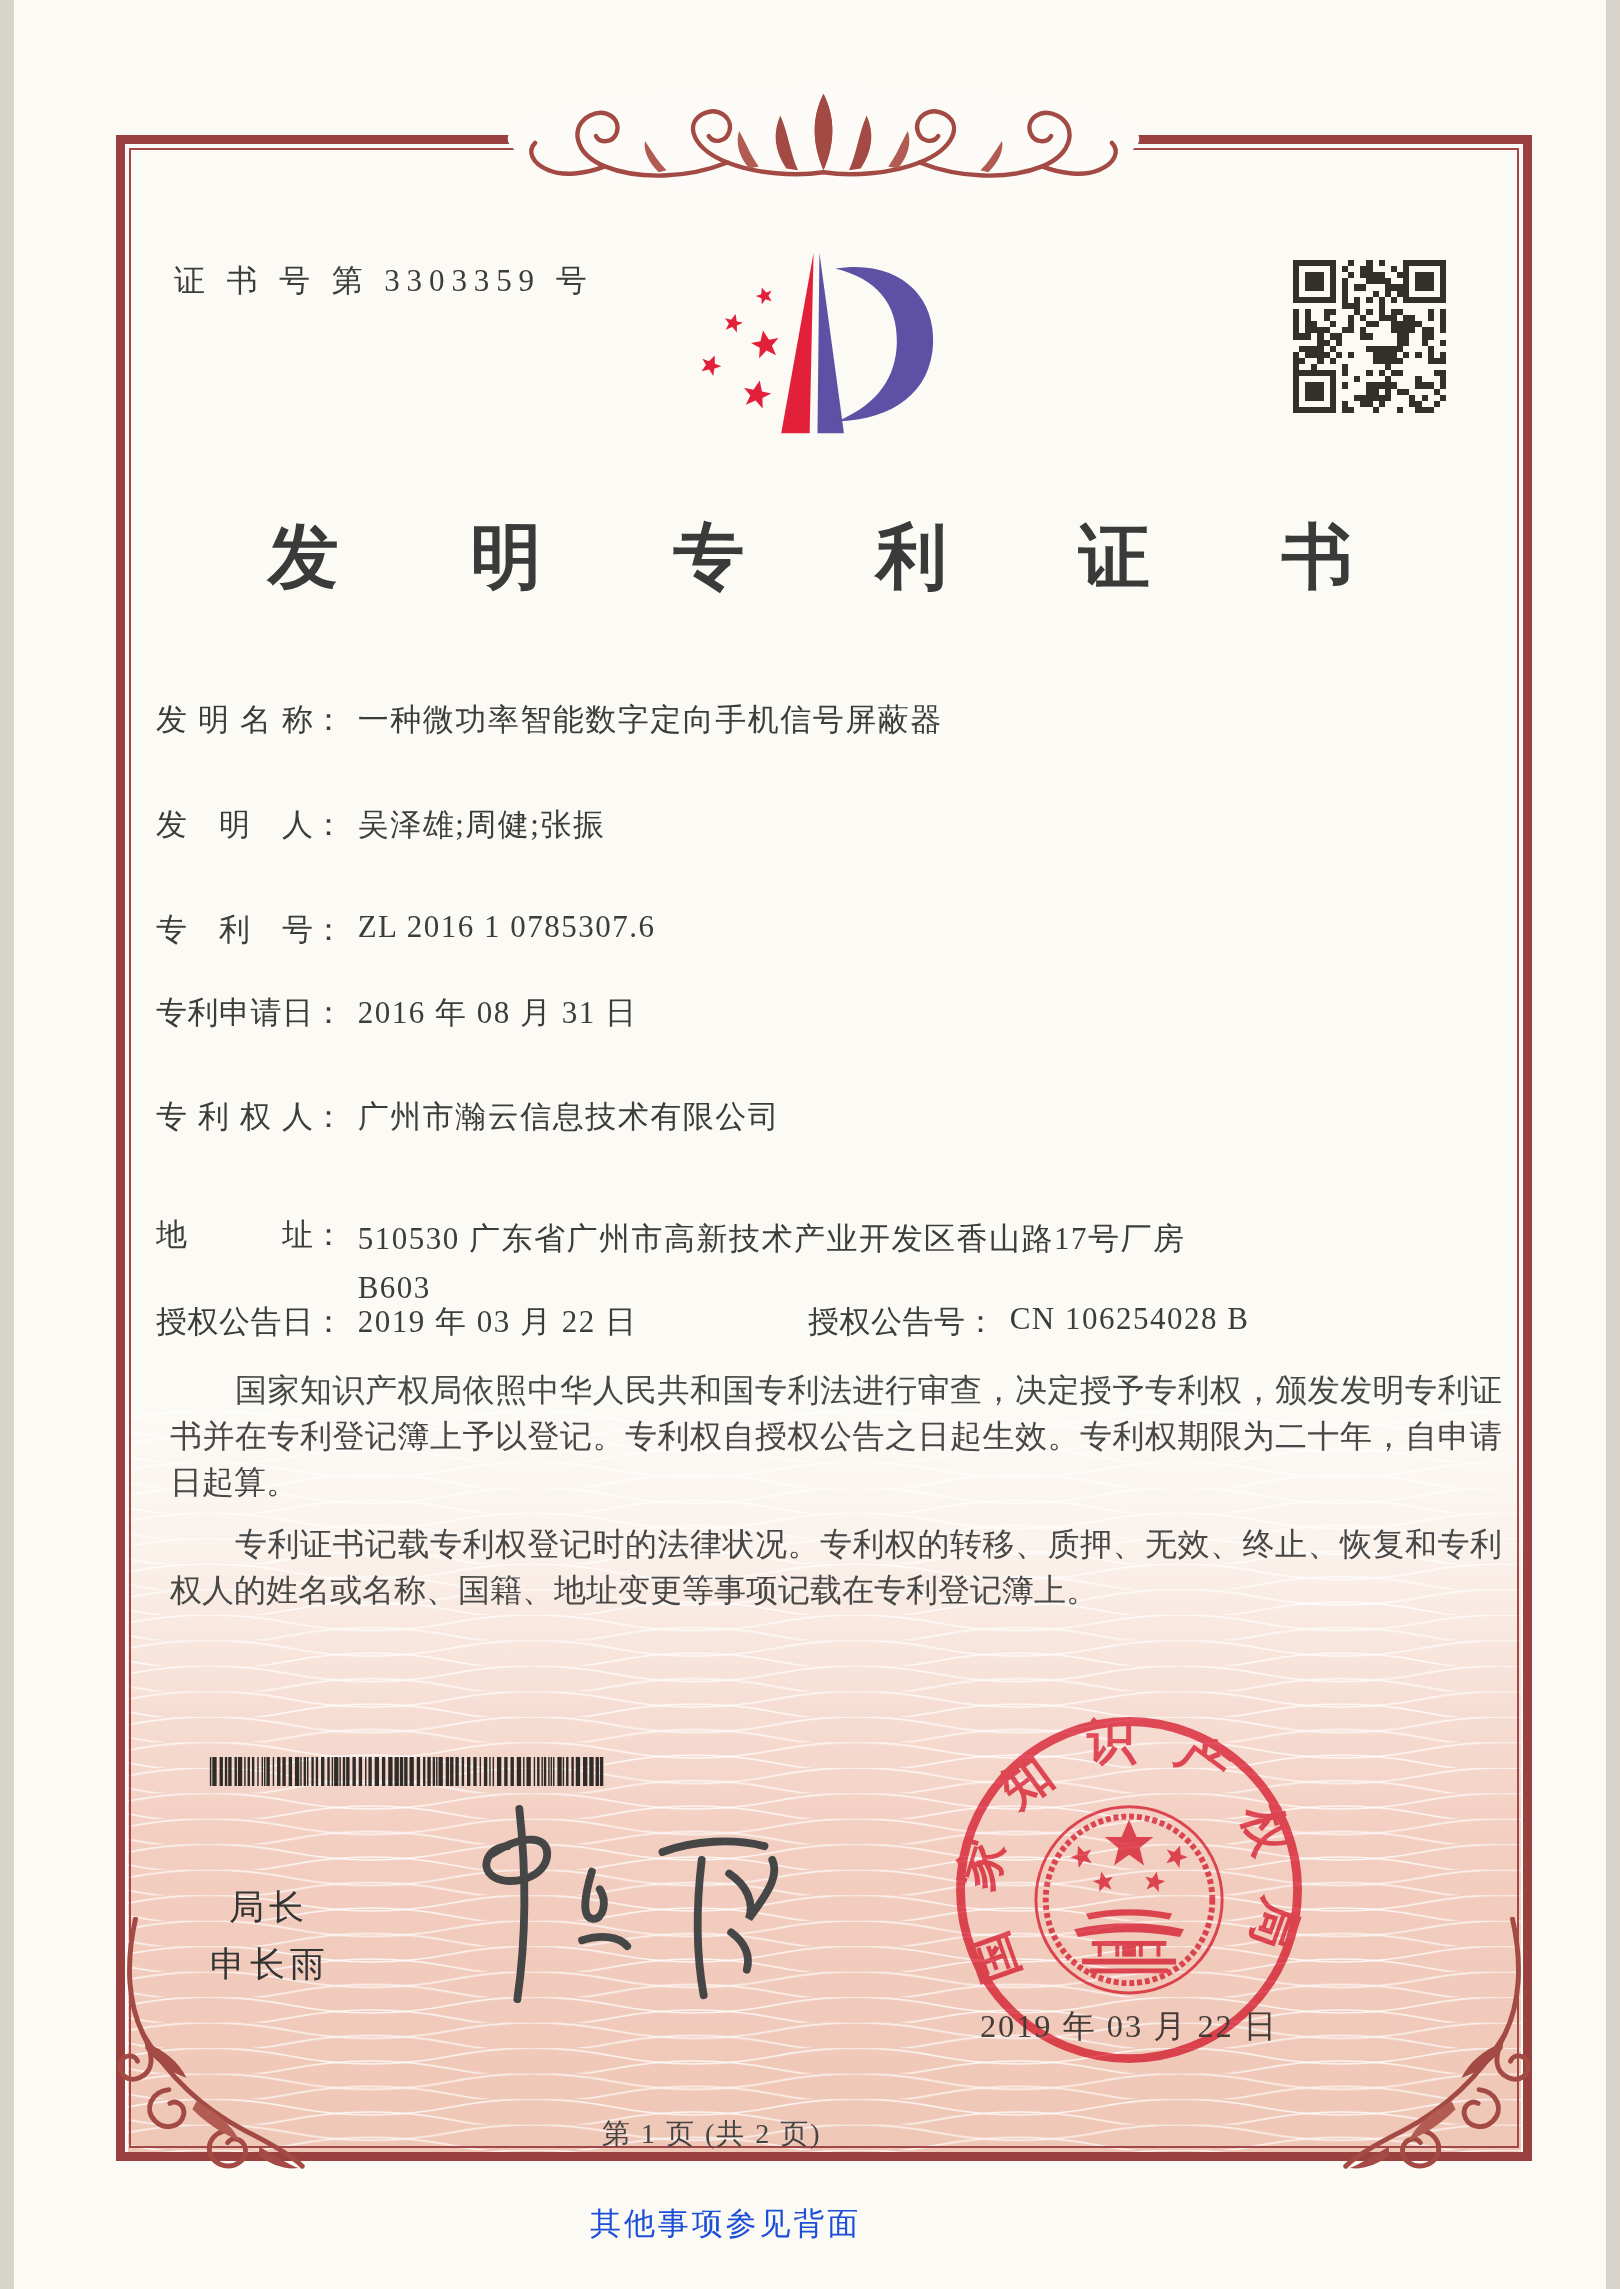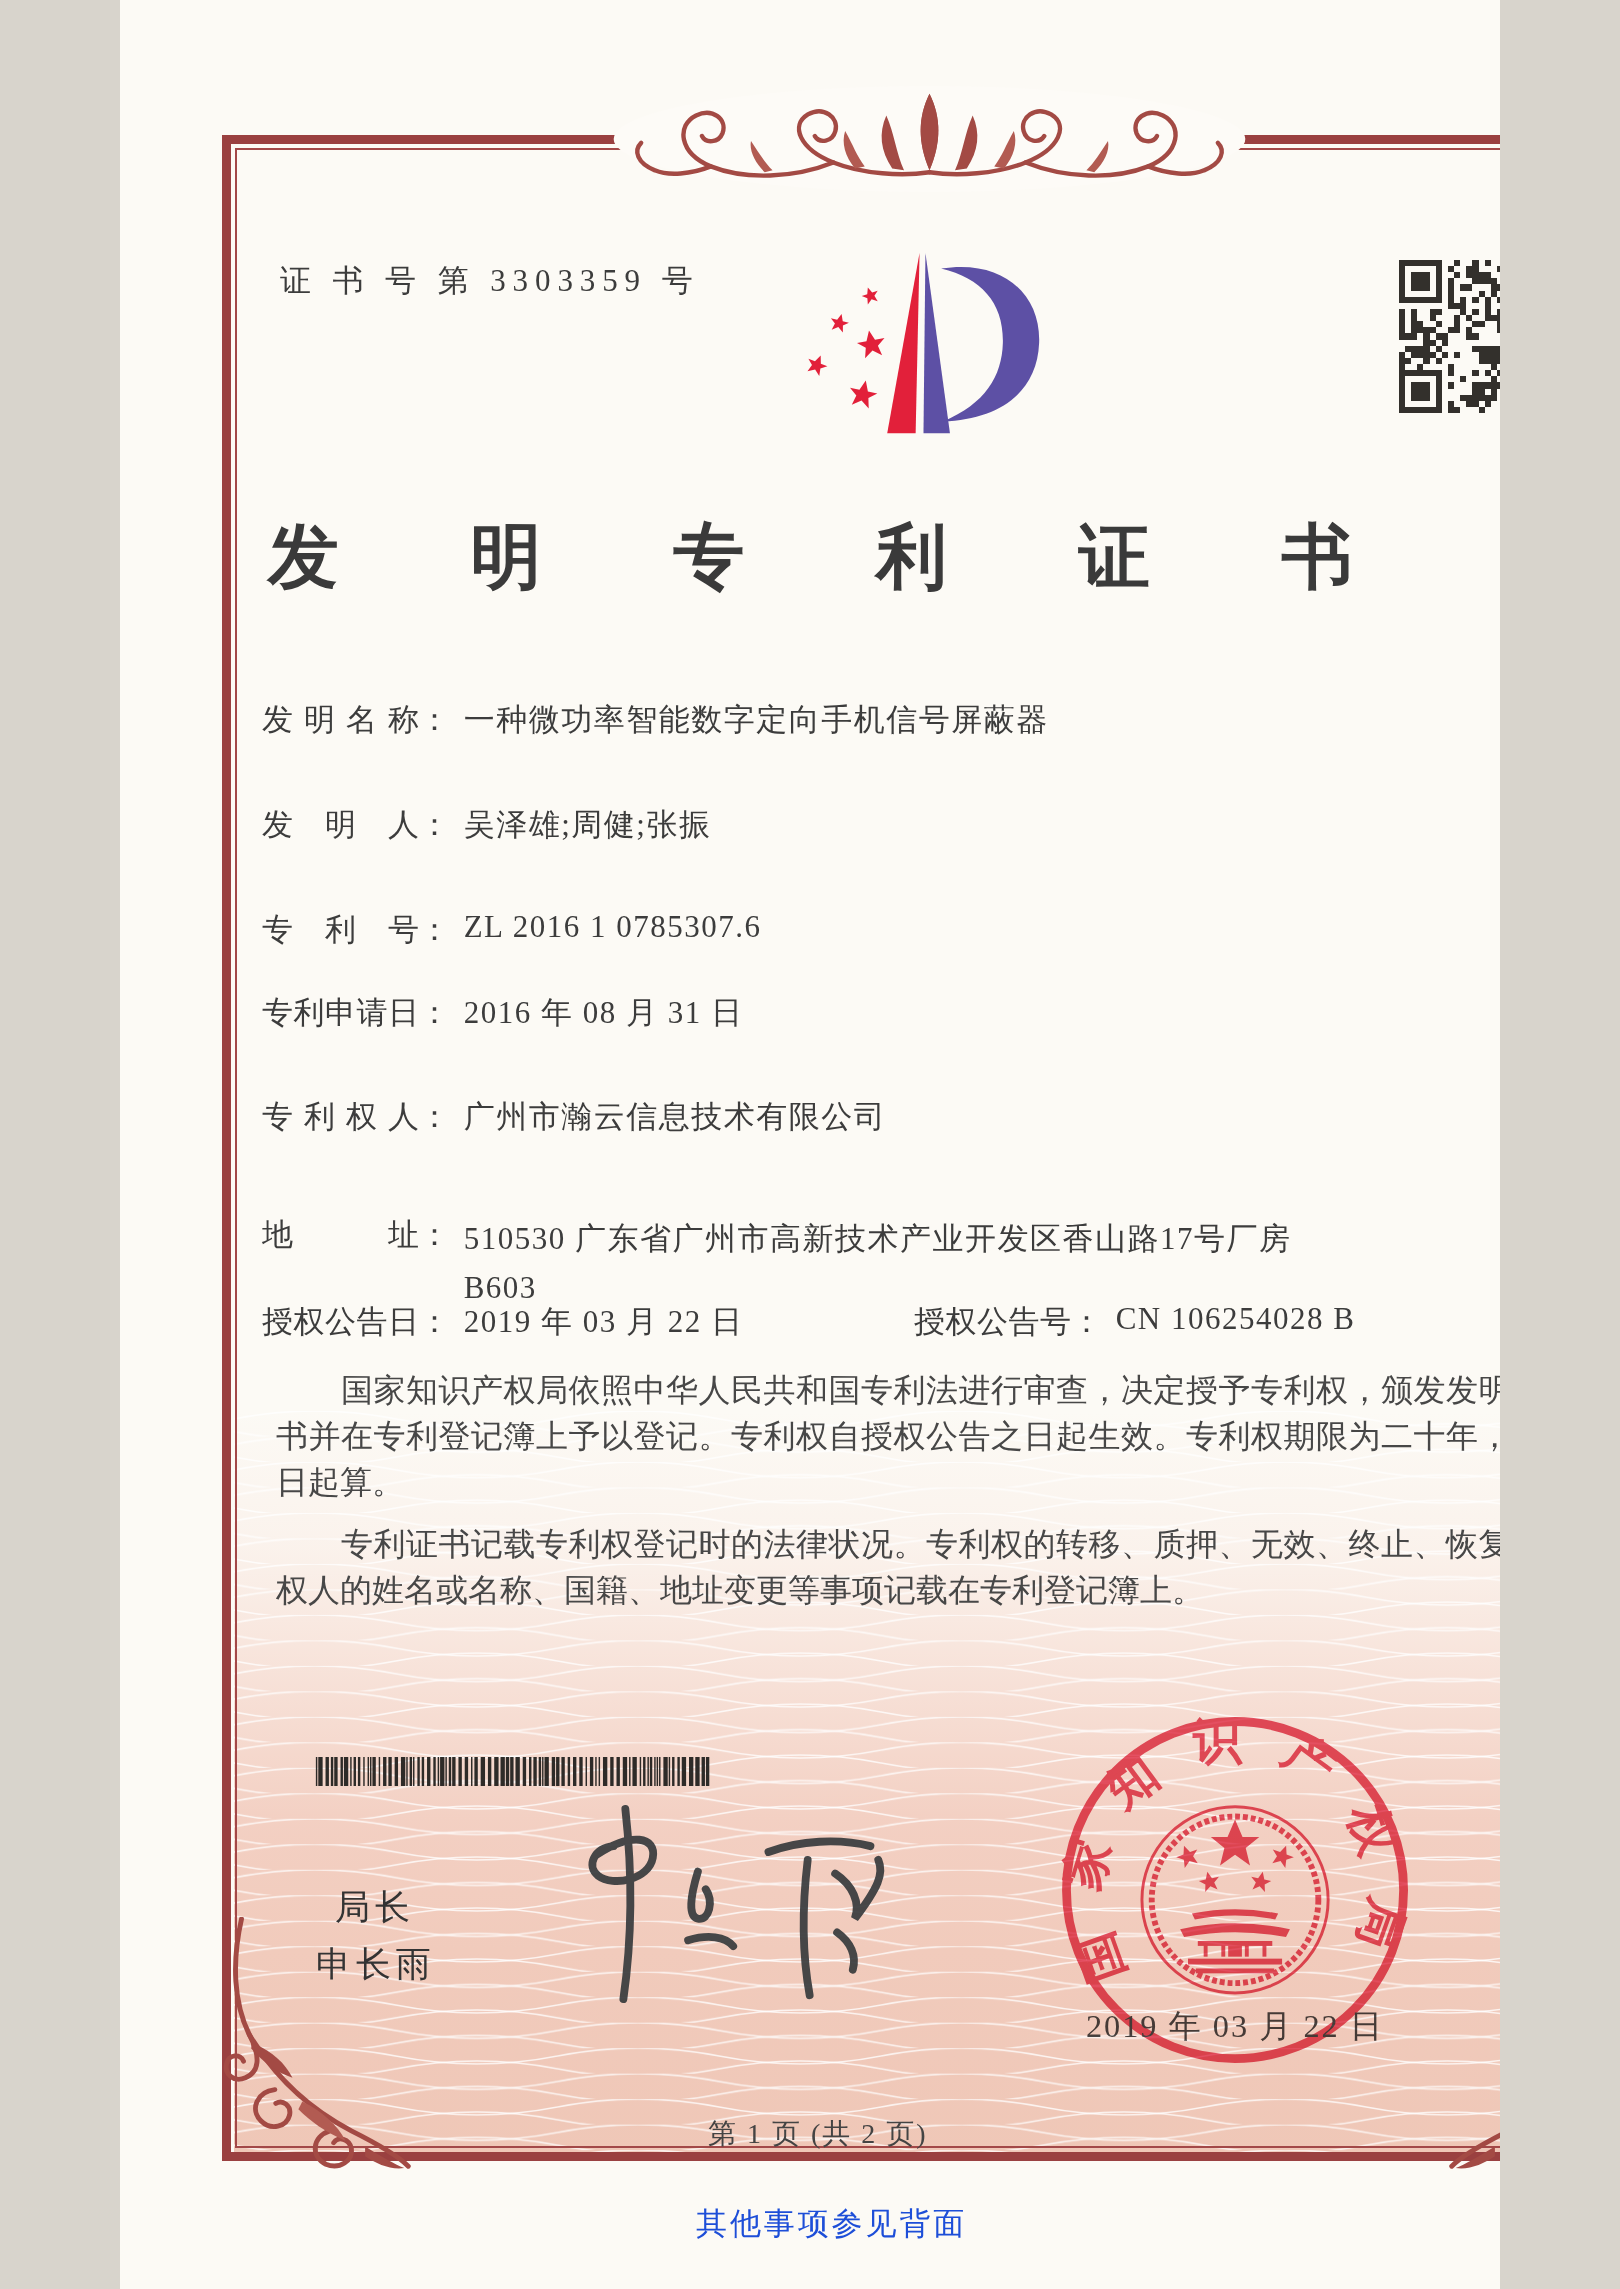--- a/index.html
+++ b/index.html
@@ -1,17 +1,17 @@
 <!DOCTYPE html>
 <html><head>
 <meta charset="utf-8">
 <style>
   html,body{margin:0;padding:0;background:#d8d4cc;}
   .page{
-    position:relative; width:1380px; height:2290px; margin:0 auto;
+    position:relative; width:1592px; height:2290px; margin:0 auto;
     background:#fcfaf5; overflow:hidden;
     font-family:"Liberation Serif","DejaVu Serif",serif;
     color:#3d3d3d;
   }
   
   .pink-band{
     position:absolute; left:114px; top:1411px; width:1393px; height:748px; z-index:0;
     background:linear-gradient(180deg,
       rgba(244,208,196,0) 0%,
       rgba(244,208,196,0.18) 18%,

